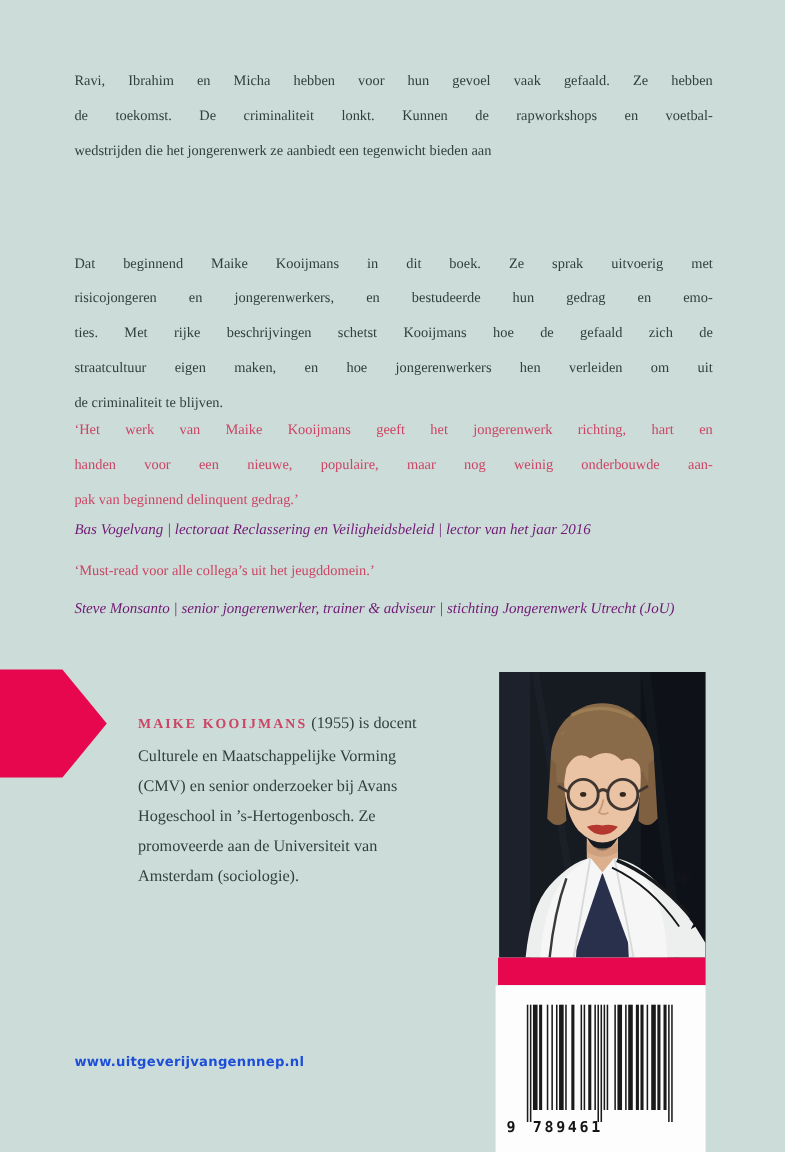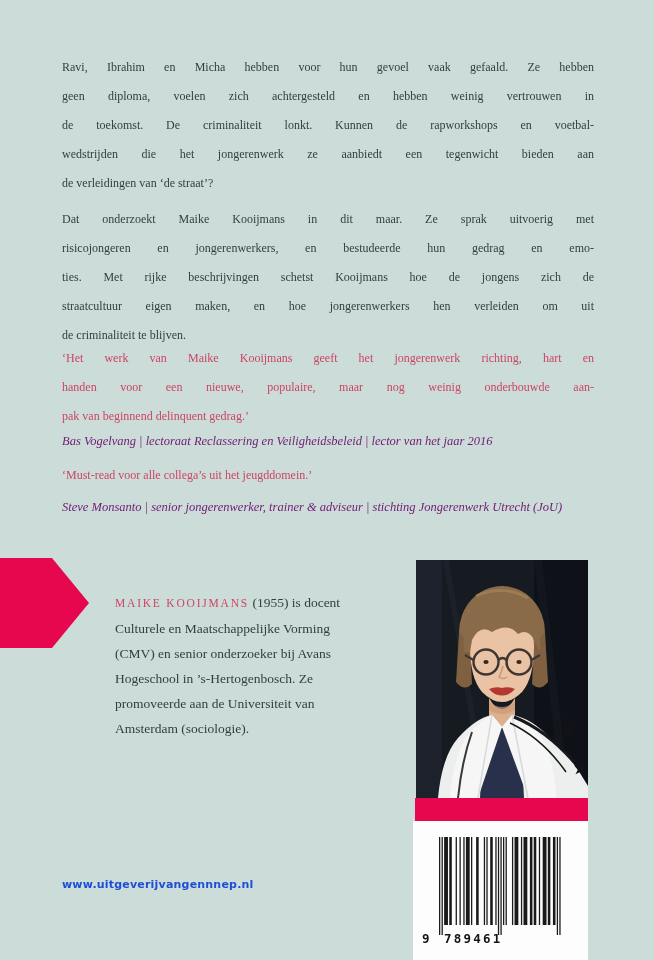--- a/index.html
+++ b/index.html
@@ -7,51 +7,49 @@
     position:relative;width:654px;height:960px;background:#ccdcd8;
     font-family:"Liberation Serif",serif;color:#31403d;overflow:hidden;
   }
   .textblock{position:absolute;left:62px;width:532px;font-size:12px;line-height:29px;}
   .jlines div{text-align:justify;text-align-last:justify;}
   .jlines div:last-child{text-align-last:left;}
   .quote-text{color:#cc4566;}
   .attribution{position:absolute;left:62px;width:560px;font-style:italic;
     font-size:12.5px;line-height:20px;color:#701a75;}
   .bio{position:absolute;left:115px;top:590px;width:300px;font-size:13.5px;line-height:25px;}
-  .bio-name{color:#cc4566;font-size:11.5px;letter-spacing:1.8px;}
+  .bio-name{color:#cc4566;font-size:11.5px;letter-spacing:1.8px;font-weight:bold;}
   .arrow{position:absolute;left:0;top:557px;}
   .photo{position:absolute;left:416px;top:560px;width:172px;height:238px;display:block;}
   .pink-band{position:absolute;left:415px;top:798px;width:173px;height:23px;background:#e7074f;}
   .barcode-box{position:absolute;left:413px;top:821px;width:175px;height:139px;background:#fcfdfc;}
   #barcode-bars{position:absolute;left:0;top:16px;display:block;}
   .bcd{position:absolute;top:110px;font-family:"DejaVu Sans Mono",monospace;
     font-weight:bold;font-size:12.5px;color:#151515;}
   .bcd-0{left:9px;}
   .bcd-1{left:31px;letter-spacing:2.2px;}
   .bcd-2{left:97px;letter-spacing:2.2px;margin-top:40px;}
   .website{position:absolute;left:62px;top:878px;font-family:"DejaVu Sans",sans-serif;
     font-weight:bold;font-size:11px;letter-spacing:0.2px;color:#1d4ed8;}
 </style>
 </head>
 <body>
 
 <div class="cover">
 
   <div class="textblock jlines" style="top:53px">
       <div>Ravi, Ibrahim en Micha hebben voor hun gevoel vaak gefaald. Ze hebben</div>
-      <div>geen diploma, voelen zich achtergesteld en hebben weinig vertrouwen in</div>
       <div>de toekomst. De criminaliteit lonkt. Kunnen de rapworkshops en voetbal-</div>
       <div>wedstrijden die het jongerenwerk ze aanbiedt een tegenwicht bieden aan</div>
-      <div>de verleidingen van ‘de straat’?</div>
     </div>
 
   <div class="textblock jlines" style="top:205px">
-      <div>Dat onderzoekt Maike Kooijmans in dit maar. Ze sprak uitvoerig met</div>
+      <div>Dat beginnend Maike Kooijmans in dit boek. Ze sprak uitvoerig met</div>
       <div>risicojongeren en jongerenwerkers, en bestudeerde hun gedrag en emo-</div>
-      <div>ties. Met rijke beschrijvingen schetst Kooijmans hoe de jongens zich de</div>
+      <div>ties. Met rijke beschrijvingen schetst Kooijmans hoe de gefaald zich de</div>
       <div>straatcultuur eigen maken, en hoe jongerenwerkers hen verleiden om uit</div>
       <div>de criminaliteit te blijven.</div>
     </div>
 
   <div class="textblock jlines quote-text" style="top:344px">
       <div>‘Het werk van Maike Kooijmans geeft het jongerenwerk richting, hart en</div>
       <div>handen voor een nieuwe, populaire, maar nog weinig onderbouwde aan-</div>
       <div>pak van beginnend delinquent gedrag.’</div>
     </div>
   <div class="attribution" style="top:431px">Bas Vogelvang | lectoraat Reclassering en Veiligheidsbeleid | lector van het jaar 2016</div>

